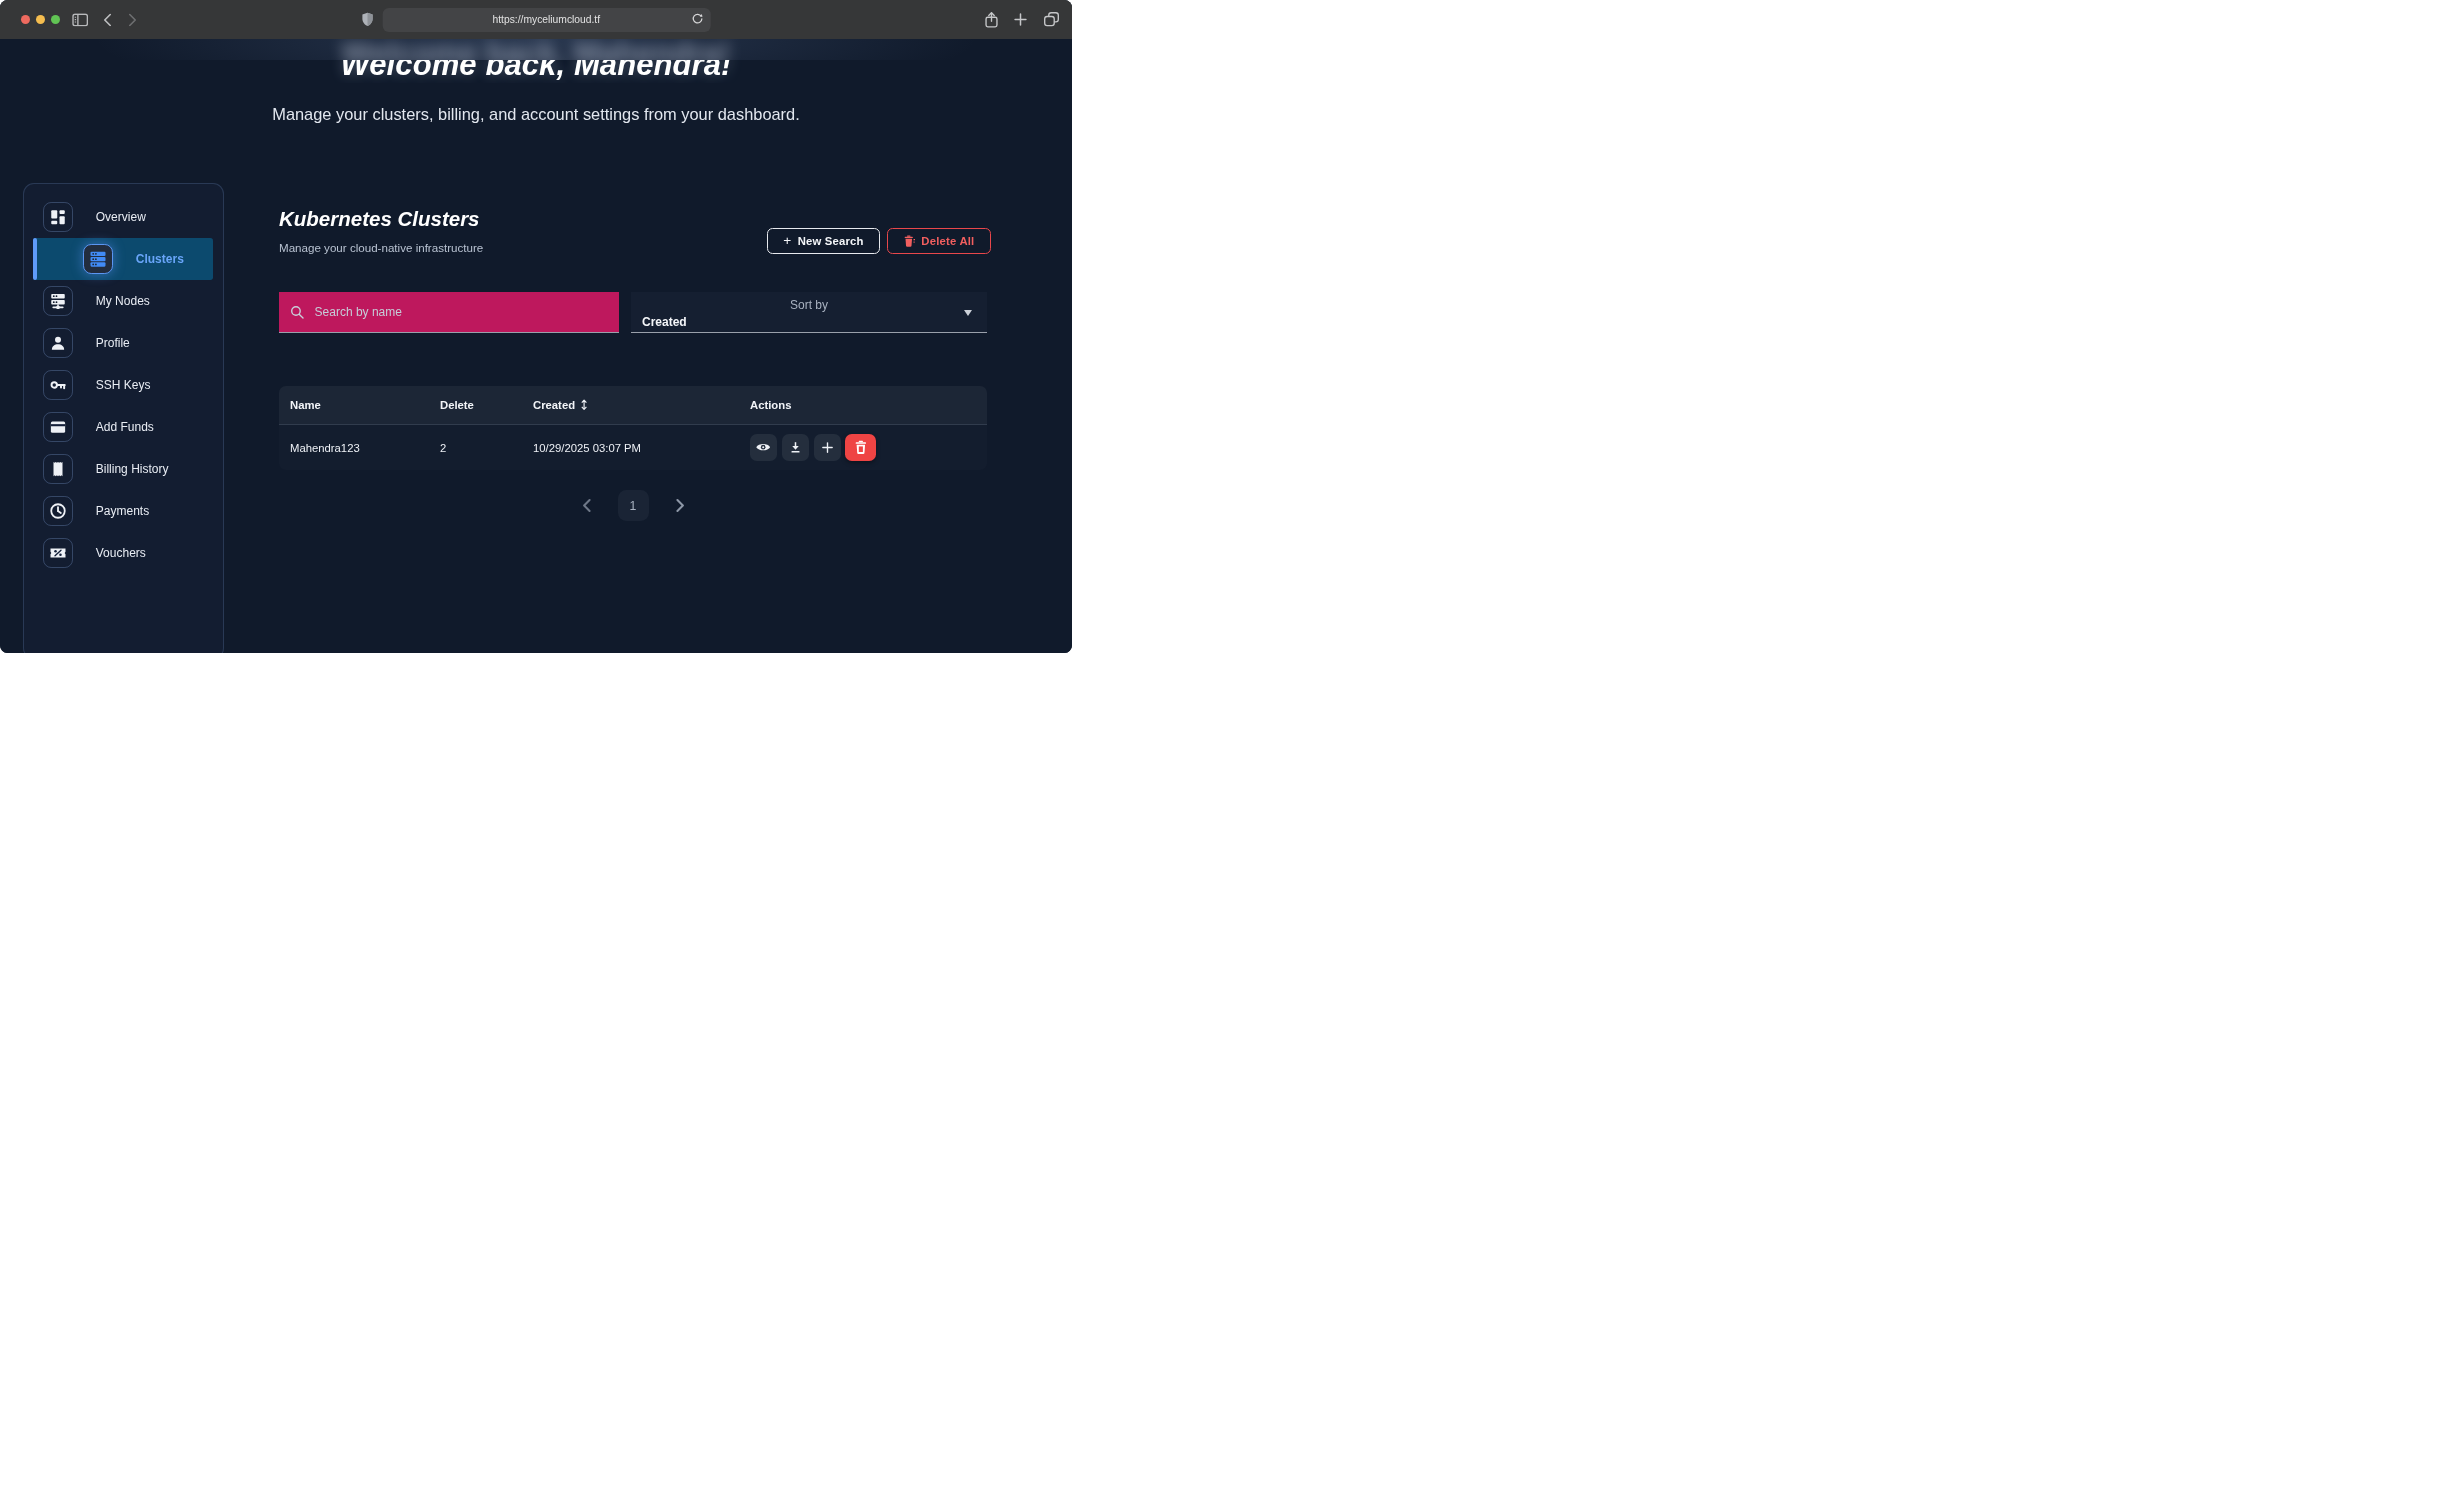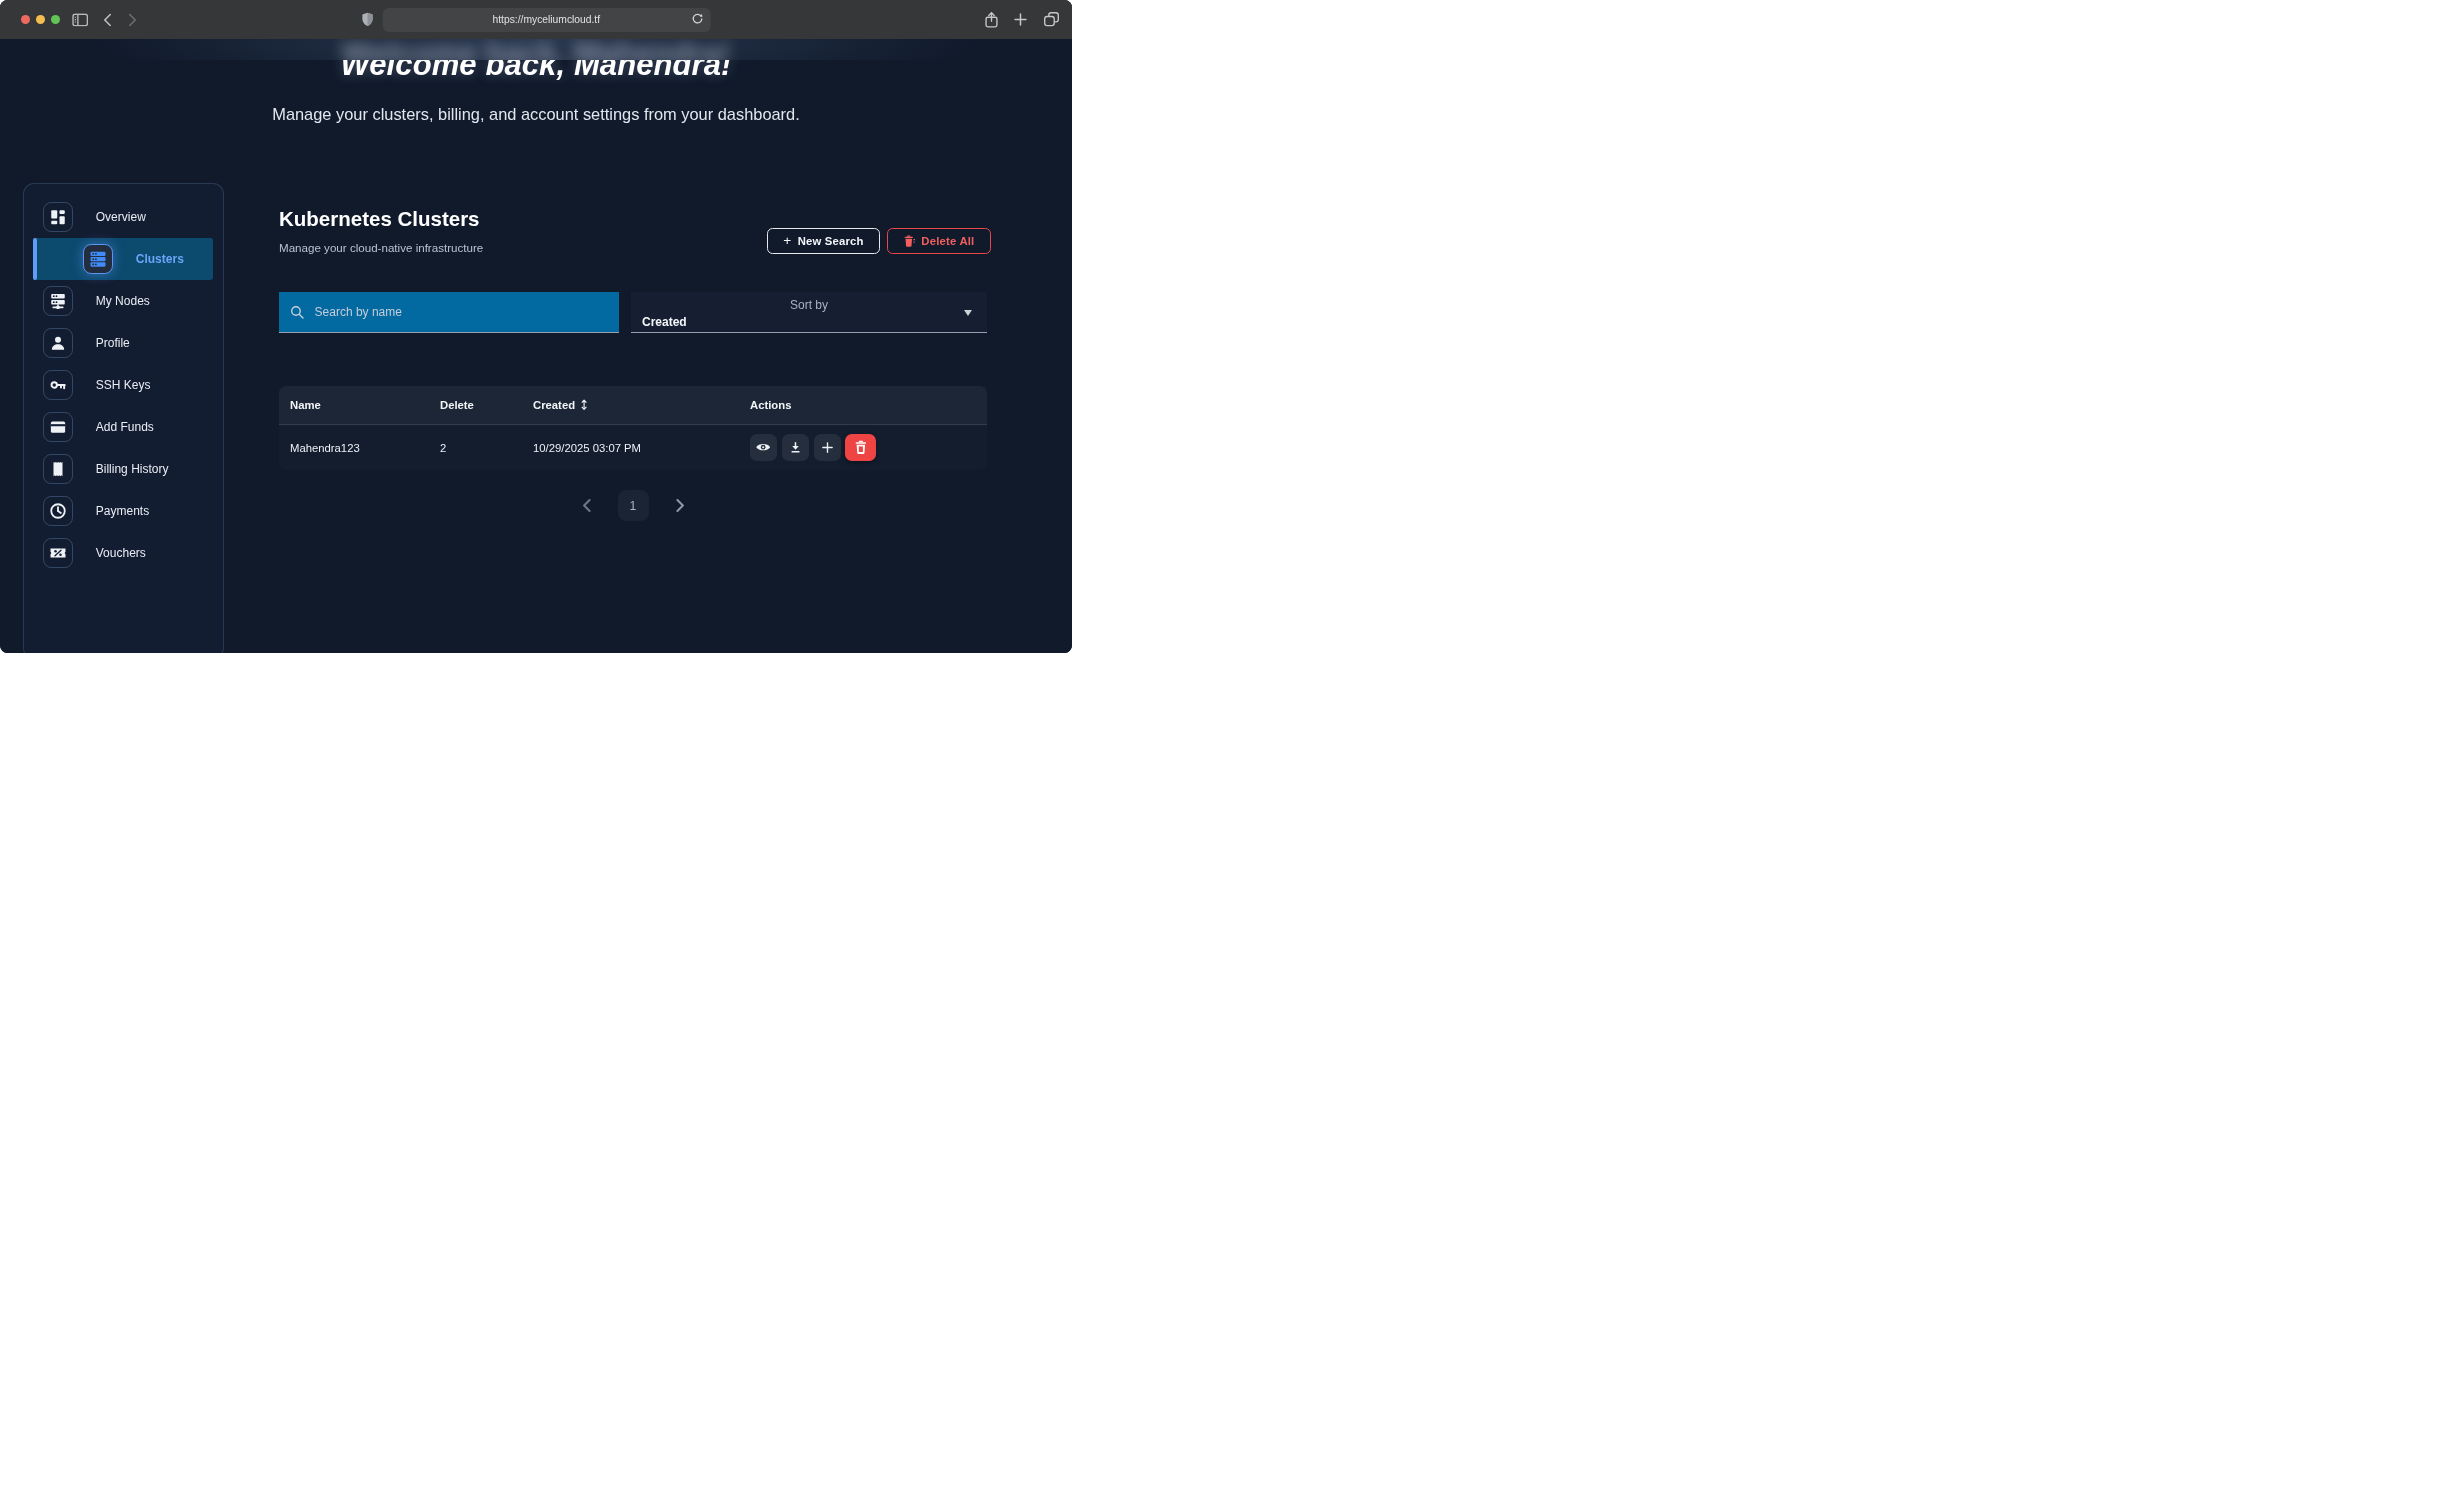--- a/index.html
+++ b/index.html
@@ -75,35 +75,35 @@
   .nav-item.active .icon-box {
     border-color:#5b96f2; background:#222d3f;
     box-shadow:0 0 11px 1.4px rgba(96,150,250,.40);
   }
   .nav-item.active .nav-label { color:#69a5f9; font-weight:600; }
   .active-bar {
     position:absolute; left:0; top:0; bottom:0; width:3.4px;
     background:#5f9bf8; border-radius:2.1px;
   }
   
-  .main-title { position:absolute; left:279px; top:168px; font-size:20.5px; font-weight:bold; color:#ffffff; margin:0; }
+  .main-title { position:absolute; left:279px; top:168px; font-size:20.5px; font-weight:bold; color:#ffffff; margin:0;font-style:italic; }
   .main-sub   { position:absolute; left:279px; top:202px; font-size:11.6px; color:#b8c2d1; }
   .btn {
     position:absolute; top:189px; height:26px; box-sizing:border-box; border-radius:5.5px;
     display:flex; align-items:center; justify-content:center; gap:6.2px;
     font-size:11.3px; font-weight:600; background:transparent; cursor:pointer;
     letter-spacing:0.2px;
   }
   .btn-new { left:767px; width:113px; border:1.1px solid #e7e9ee; color:#f4f6f9; }
   .btn-delete-all { left:887px; width:104px; border:1.1px solid #e8474b; color:#f25f5f; }
   .plus-glyph { font-size:13.7px; font-weight:400; margin-top:-1.4px; }
   
   .search-box {
     position:absolute; left:279px; top:253px; width:340px; height:41px; box-sizing:border-box;
-    background:#0369a1; border-bottom:1.4px solid #9aa0ab; display:flex; align-items:center;
+    background:#be185d; border-bottom:1.4px solid #9aa0ab; display:flex; align-items:center;
   }
   .search-box input {
     flex:1; background:transparent; border:none; outline:none;
     font-family:inherit; font-size:12px; color:#e8edf4; margin-left:8.2px;
   }
   .search-box input::placeholder { color:#c6cdd8; opacity:1; }
   .search-ico { margin-left:11px; display:flex; }
   .sort-box {
     position:absolute; left:631px; top:253px; width:356px; height:41px; box-sizing:border-box;
     background:#151f31; border-bottom:1.4px solid #9aa0ab; padding:6.2px 11px; cursor:pointer;

